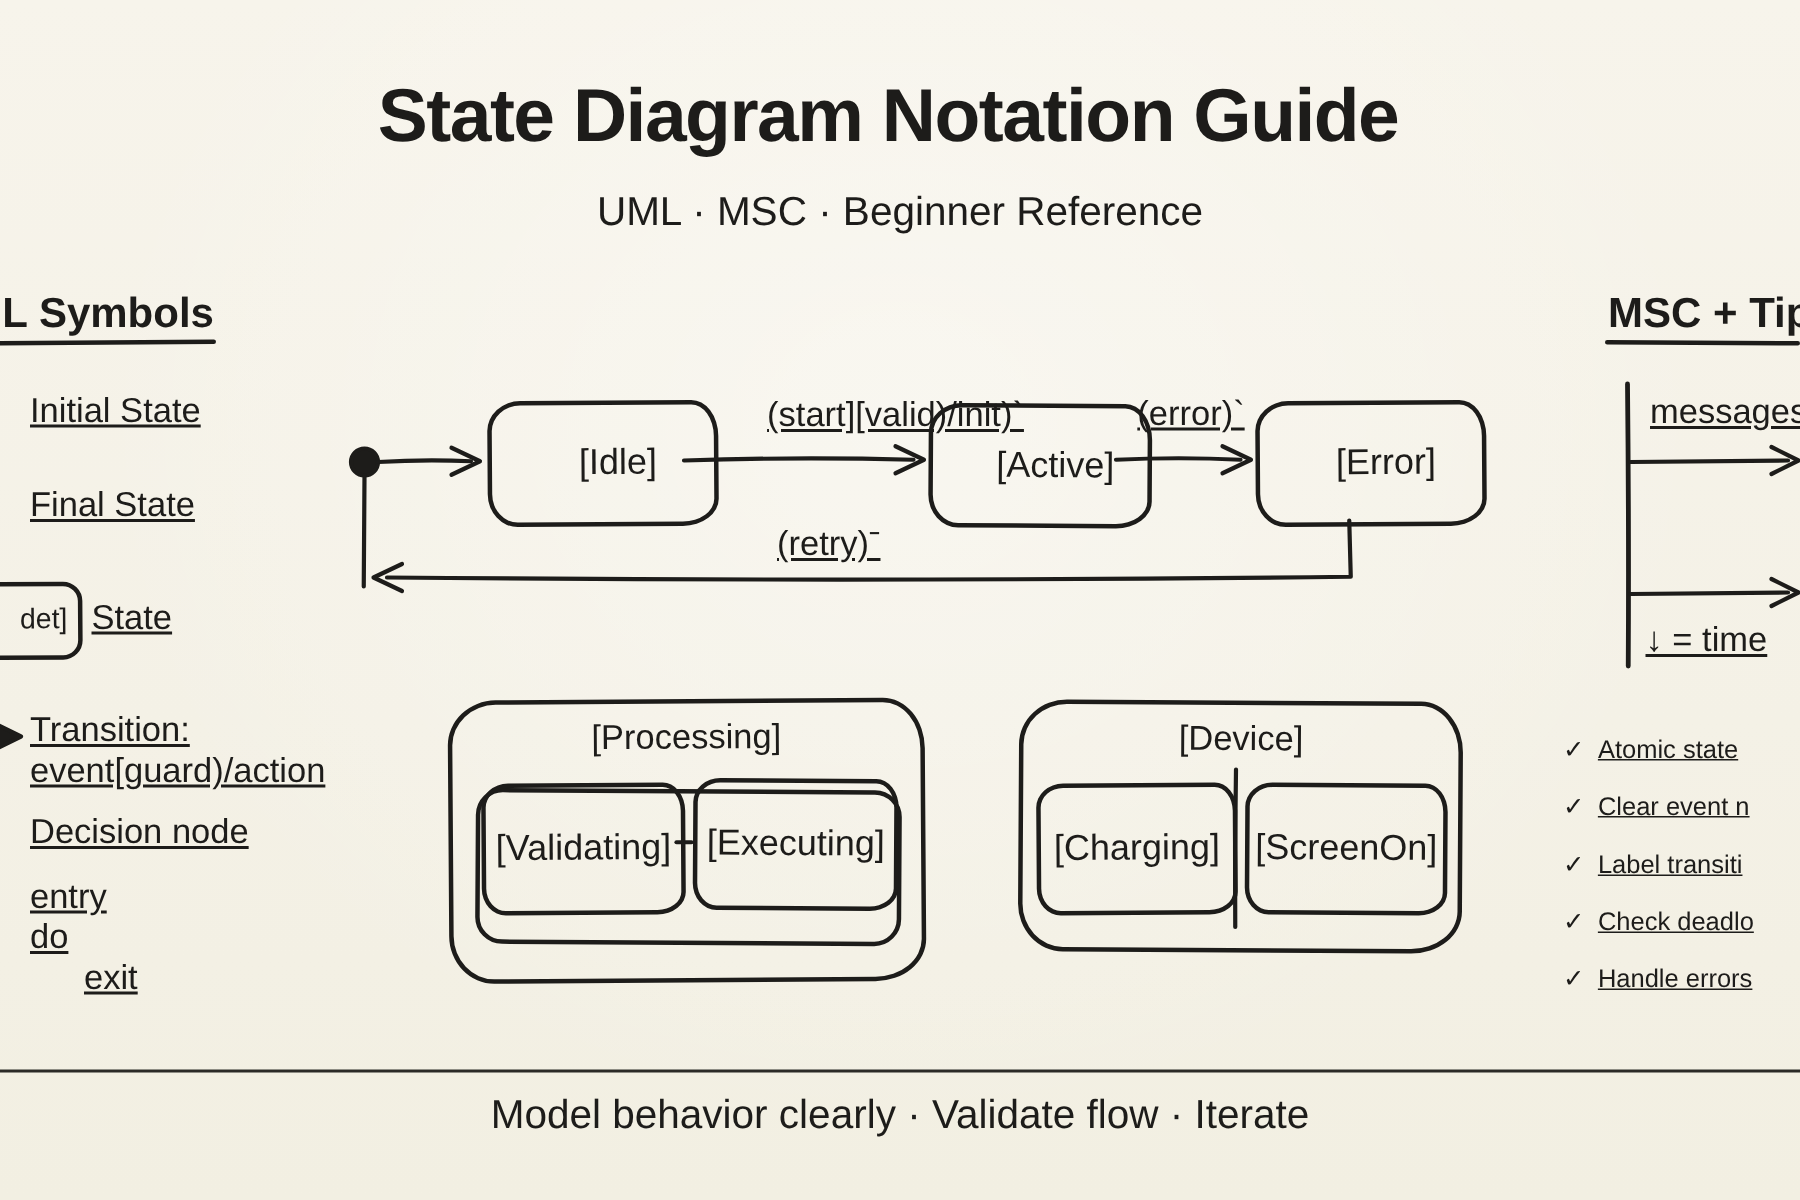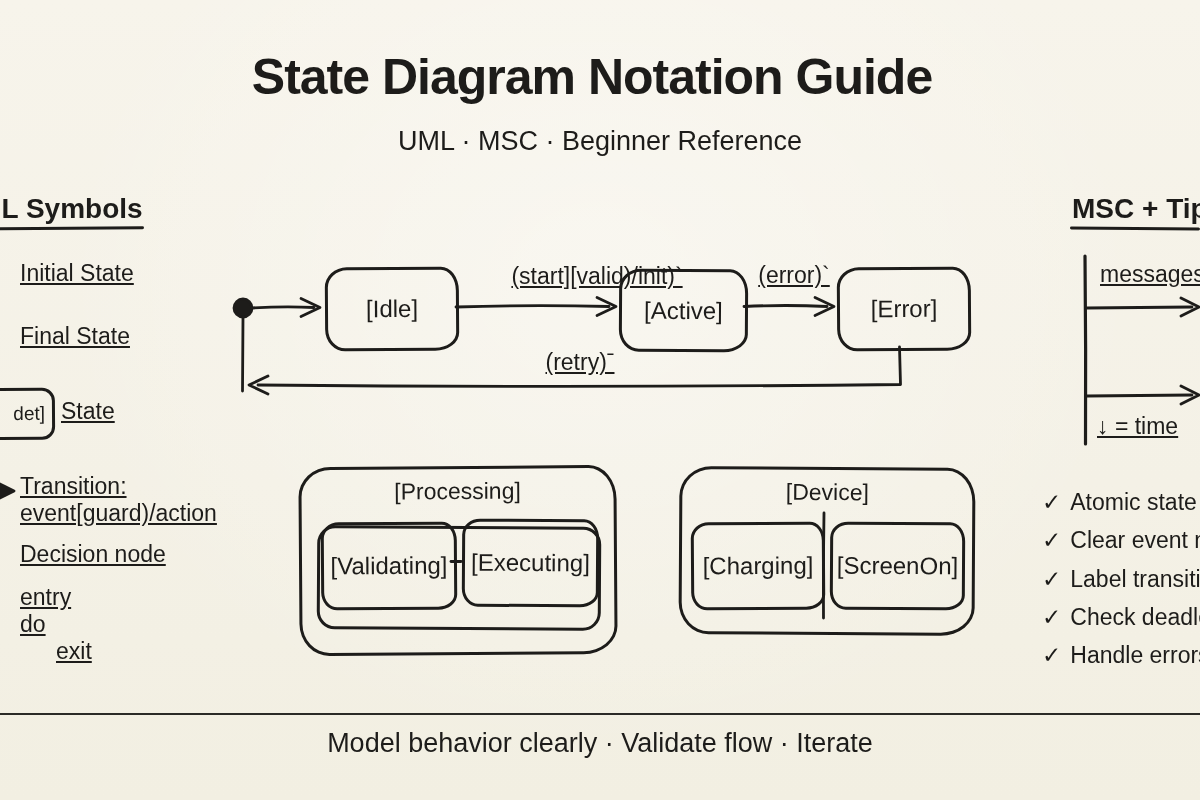--- a/index.html
+++ b/index.html
@@ -17,26 +17,26 @@
   .sub{font-size:27px;width:1200px;text-align:center;letter-spacing:0;}
   .h2{font-size:28px;font-weight:700;}
   .rule{height:3px;background:var(--ink);border-radius:2px;}
   .lbl{font-size:23px;text-decoration:underline;}
   .small-lbl{font-size:19px;}
   .sketch{
     position:absolute;border:3px solid var(--ink);background:transparent;
     display:flex;align-items:center;justify-content:center;
     border-radius:22px 18px 24px 20px / 20px 24px 18px 22px;
   }
-  .state-box{font-size:24px;}
+  .state-box{font-size:24px;padding-left:20px;}
   .sub-box{font-size:24px;border-radius:18px 15px 19px 16px / 16px 19px 15px 18px;}
   .ghost{border-radius:18px;pointer-events:none;}
   .outer{border-radius:32px 28px 34px 30px / 30px 34px 28px 32px;align-items:flex-start;}
   .outer .comp-title{margin-top:9px;font-size:23px;}
-  .tip{position:absolute;left:1042px;white-space:nowrap;font-size:23px;}
+  .tip{position:absolute;left:1042px;white-space:nowrap;font-size:17px;text-decoration:underline;}
   .tip .chk{display:inline-block;margin-right:9px;font-weight:400;}
   .footer-line{position:absolute;left:0;top:713px;width:1200px;height:2px;background:#2b2a27;}
   .footer-text{top:728px;font-size:27px;width:1200px;text-align:center;}
   svg.overlay{position:absolute;left:0;top:0;pointer-events:none;}
   .rot-l{transform:rotate(-0.4deg);}
   .rot-r{transform:rotate(0.35deg);}
 </style>
 </head>
 <body>
 
@@ -99,21 +99,21 @@
 </div>
 <div class="sketch state-box rot-r" style="left:619px;top:269px;width:123px;height:77px;">
   <span>[Active]</span>
 </div>
 <div class="sketch state-box rot-l" style="left:837px;top:267px;width:128px;height:78px;">
   <span>[Error]</span>
 </div>
 
 <div class="abs lbl" style="left:446px;top:263px;width:302px;text-align:center;">(start][valid)/init)`</div>
 <div class="abs lbl" style="left:748px;top:262px;width:92px;text-align:center;">(error)`</div>
-<div class="abs lbl" style="left:518px;top:349px;width:124px;text-align:center;">(retry)ˉ</div>
+<div class="abs lbl" style="left:518px;top:349px;width:124px;">(retry)ˉ</div>
 
 <div class="sketch outer rot-l" style="left:299px;top:466px;width:312px;height:183px;">
   <span class="comp-title">[Processing]</span>
 </div>
 <div class="sketch ghost rot-r" style="left:317px;top:526px;width:278px;height:98px;"></div>
 <div class="sketch sub-box rot-l" style="left:321px;top:522px;width:130px;height:82px;">
   <span>[Validating]</span>
 </div>
 <div class="sketch sub-box rot-r" style="left:462px;top:519px;width:131px;height:82px;">
   <span>[Executing]</span>

